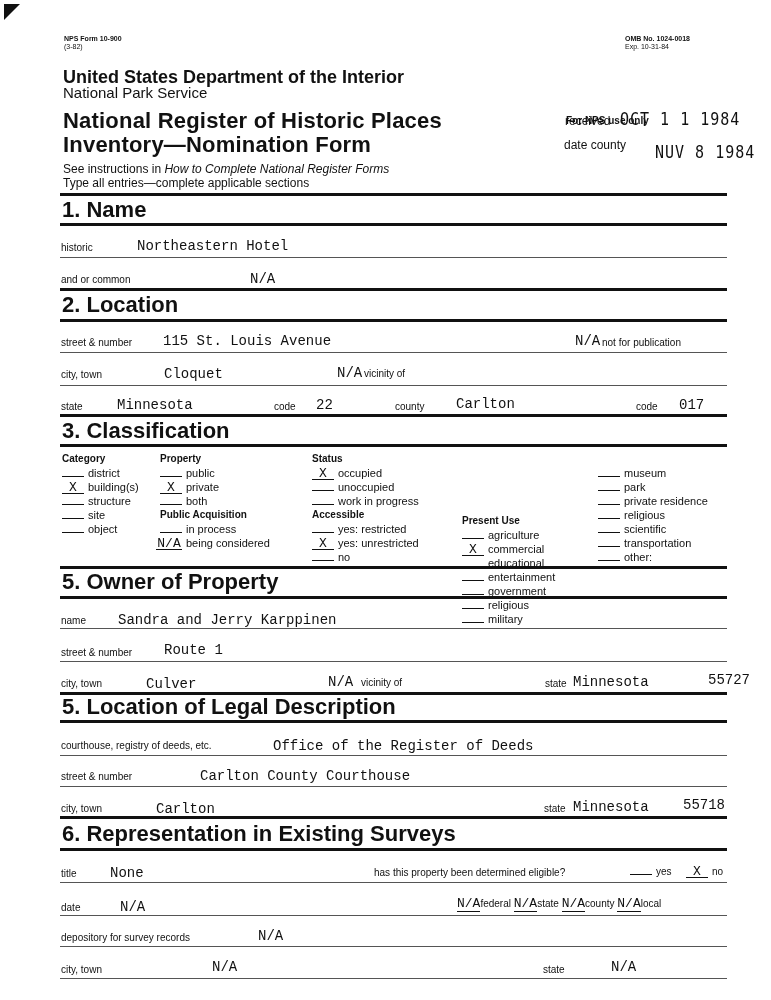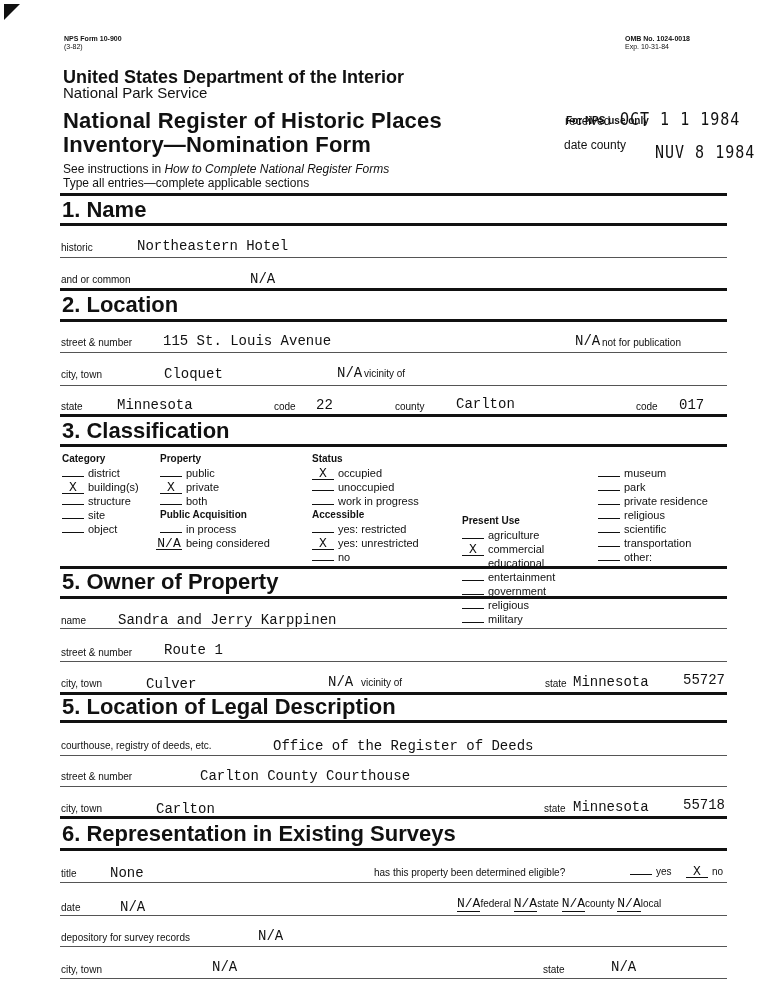--- a/index.html
+++ b/index.html
@@ -145,21 +145,21 @@
 <div class="rule-thin" style="top:628px;"></div>
 <div class="abs lbl-sm" style="left:61px;top:647px;">street &amp; number</div>
 <div class="abs typed" style="left:164px;top:642px;">Route 1</div>
 <div class="rule-thin" style="top:661px;"></div>
 <div class="abs lbl-sm" style="left:61px;top:678px;">city, town</div>
 <div class="abs typed" style="left:146px;top:676px;">Culver</div>
 <div class="abs typed" style="left:328px;top:674px;">N/A</div>
 <div class="abs lbl-sm" style="left:361px;top:677px;">vicinity of</div>
 <div class="abs lbl-sm" style="left:545px;top:678px;">state</div>
 <div class="abs typed" style="left:573px;top:674px;">Minnesota</div>
-<div class="abs typed" style="left:683px;top:672px;font-family:Liberation Mono, monospace;">55727</div>
+<div class="abs typed" style="left:708px;top:672px;font-family:Liberation Mono, monospace;">55727</div>
 <div class="rule-thick" style="top:692px;"></div>
 
 <div class="abs sec" style="left:62px;top:694px;">5.  Location of Legal Description</div>
 <div class="rule-thick" style="top:720px;"></div>
 <div class="abs lbl-sm" style="left:61px;top:740px;">courthouse, registry of deeds, etc.</div>
 <div class="abs typed" style="left:273px;top:738px;">Office of the Register of Deeds</div>
 <div class="rule-thin" style="top:755px;"></div>
 <div class="abs lbl-sm" style="left:61px;top:771px;">street &amp; number</div>
 <div class="abs typed" style="left:200px;top:768px;">Carlton County Courthouse</div>
 <div class="rule-thin" style="top:786px;"></div>

